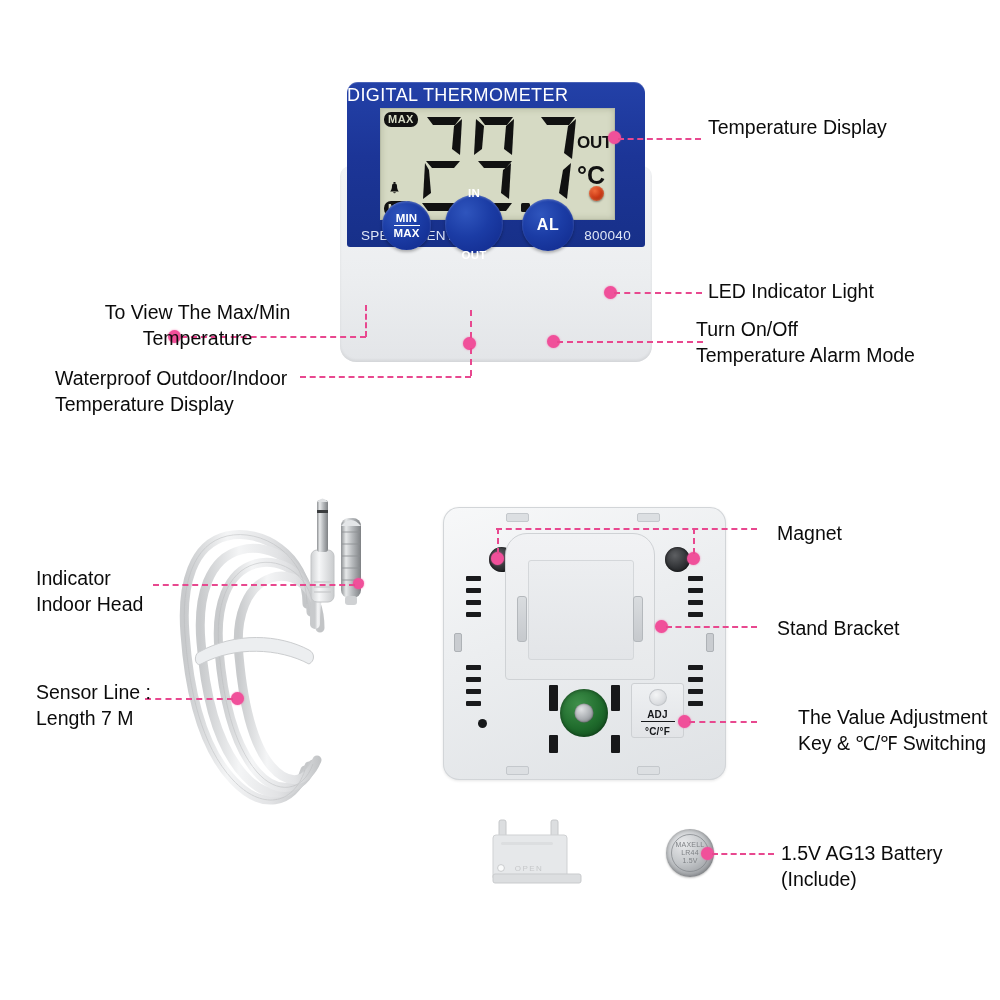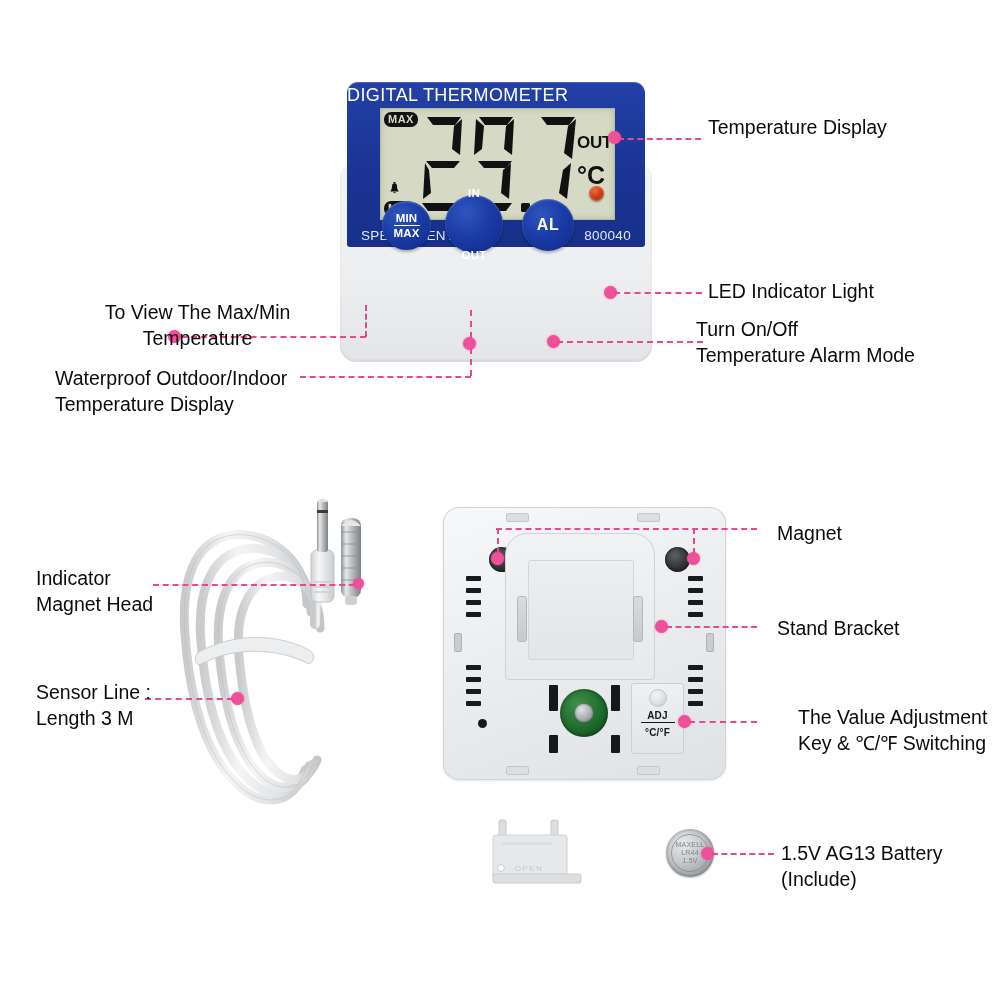--- a/index.html
+++ b/index.html
@@ -302,21 +302,21 @@
     width: 9px;
     height: 26px;
     background: #17181a;
     border-radius: 1px;
   }
   .adj-plate {
     position: absolute;
     left: 188px;
     top: 176px;
     width: 53px;
-    height: 71px;
+    height: 55px;
     background: linear-gradient(180deg,#eef0f2,#e2e4e7);
     border: 1px solid #cdd0d3;
     border-radius: 3px;
     display: flex;
     flex-direction: column;
     align-items: center;
     padding-top: 5px;
     box-sizing: border-box;
     text-align: center;
   }
@@ -545,26 +545,26 @@
         <line x1="167" y1="96" x2="185" y2="96"></line>
       </g>
       <path d="M166 42 Q176 30 186 42 Z" fill="#e4e6e8"></path>
       <rect x="170" y="112" width="12" height="9" rx="3" fill="#cfd1d3"></rect>
     </svg>
   </div>
 
   <div class="dot sm" style="left:353px;top:578px;"></div>
   <div class="lead" style="left:153px;top:584px;width:202px;"></div>
   <div class="anno" style="left:36px;top:565px;"><span>Indicator</span>
-<span>Magnet Head</span></div>
+<span>Indoor Head</span></div>
 
   <div class="dot" style="left:231px;top:692px;"></div>
   <div class="lead" style="left:145px;top:698px;width:88px;"></div>
   <div class="anno" style="left:36px;top:679px;"><span>Sensor Line :</span>
-<span>Length 3 M</span></div>
+<span>Length 7 M</span></div>
 
   <div id="back-unit">
     <div class="back-shell"></div>
 
     <div class="nub" style="left:63px;top:6px;"></div>
     <div class="nub" style="left:194px;top:6px;"></div>
     <div class="nub" style="left:63px;top:259px;"></div>
     <div class="nub" style="left:194px;top:259px;"></div>
 
     <div class="magnet" style="left:46px;top:40px;"></div>

